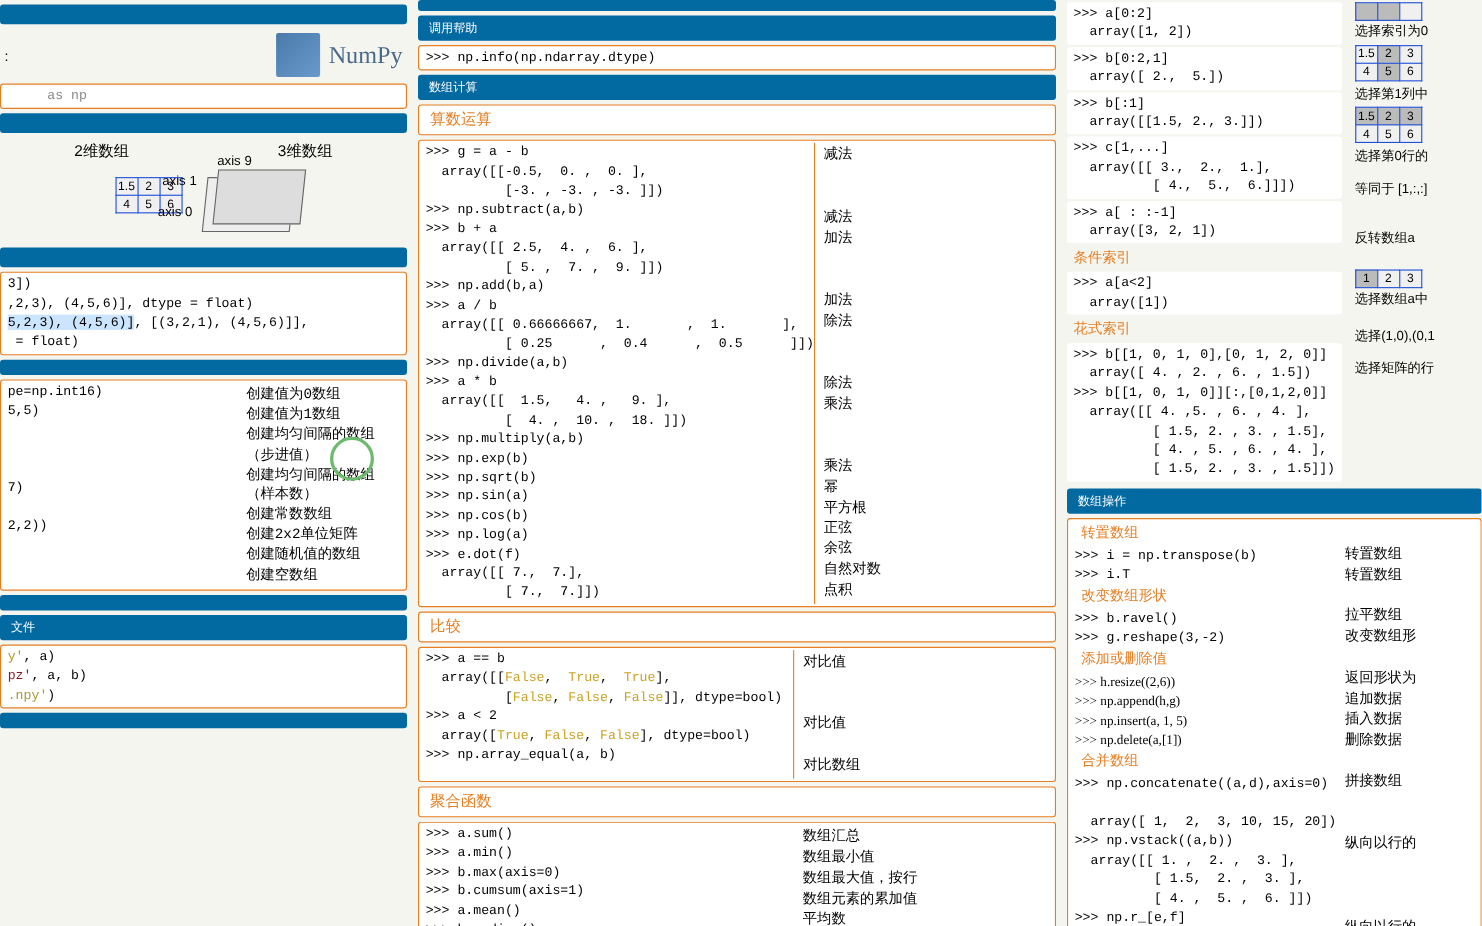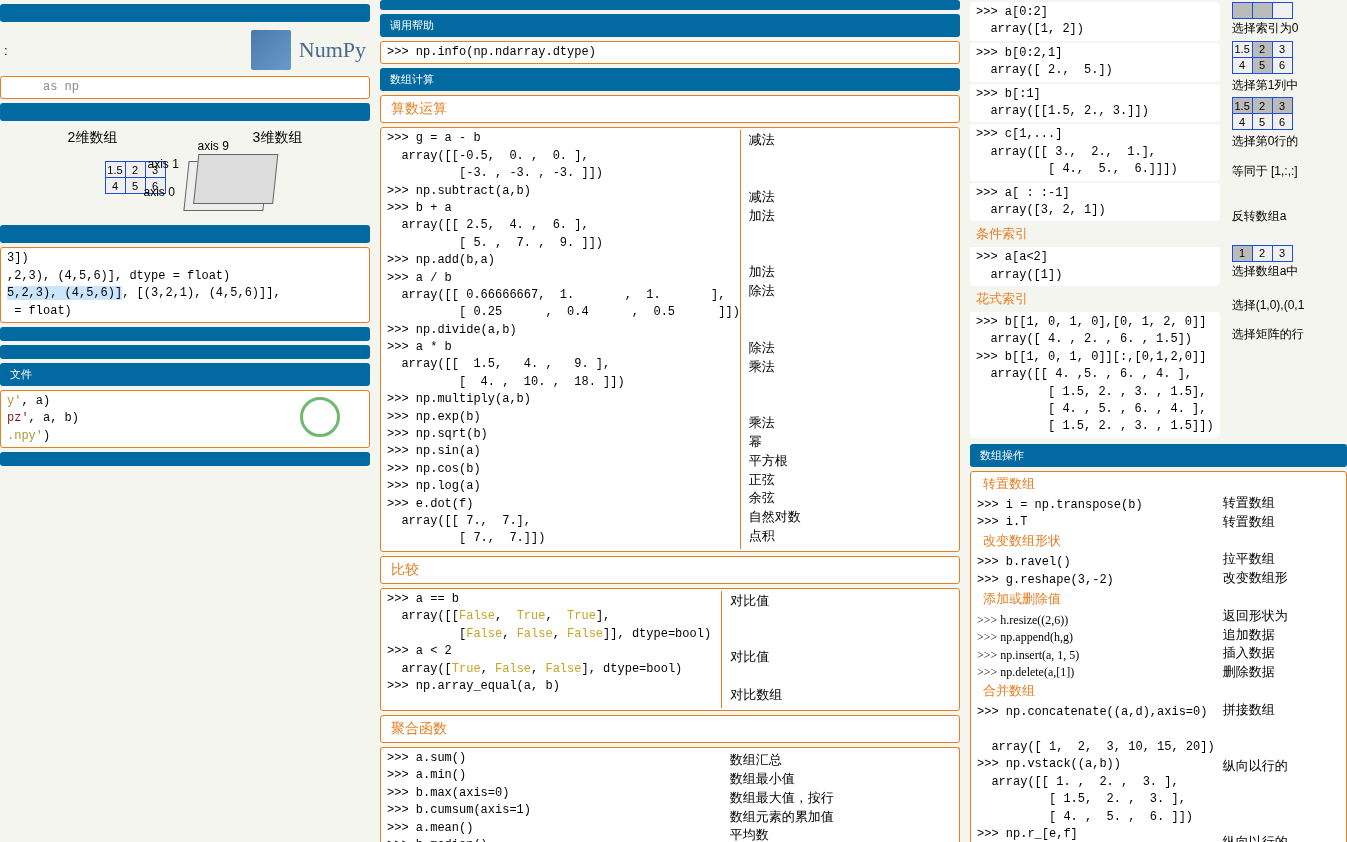--- a/index.html
+++ b/index.html
@@ -165,20 +165,42 @@
         <div style="position:absolute;top:-8px;left:8px;width:80px;height:50px;border:1px solid #666;background:#ddd;"></div>
       </div>
     </div>
   </div>
   <div class="orange-bar" style="height:18px;"></div>
   <div class="code-box">3])
 ,2,3), (4,5,6)], dtype = float)
 <span class="sel">5,2,3), (4,5,6)]</span>, [(3,2,1), (4,5,6)]],
  = float)</div>
   <div class="orange-bar" style="height:14px;"></div>
+  <div class="two-col code-box" style="white-space:normal;">
+    <div style="font-family:'Courier New',monospace;white-space:pre;font-size:12px;">pe=np.int16)
+5,5)
+
+
+
+7)
+
+2,2))</div>
+    <div class="desc-col">
+      <div>创建值为0数组</div>
+      <div>创建值为1数组</div>
+      <div>创建均匀间隔的数组（步进值）</div>
+      <div></div>
+      <div>创建均匀间隔的数组（样本数）</div>
+      <div></div>
+      <div>创建常数数组</div>
+      <div>创建2x2单位矩阵</div>
+      <div>创建随机值的数组</div>
+      <div>创建空数组</div>
+    </div>
+  </div>
   <div class="orange-bar" style="height:14px;"></div>
   <div class="orange-bar">文件</div>
   <div class="code-box"><span style="color:#a93;">y'</span>, a)
 <span style="color:#7f1d1d;">pz'</span>, a, b)
 <span style="color:#a93;">.npy'</span>)</div>
   <div class="orange-bar" style="height:14px;"></div>
 </div>
 
 <div class="col col2">
   <div class="orange-bar" style="height:10px;margin-top:0;"></div>

